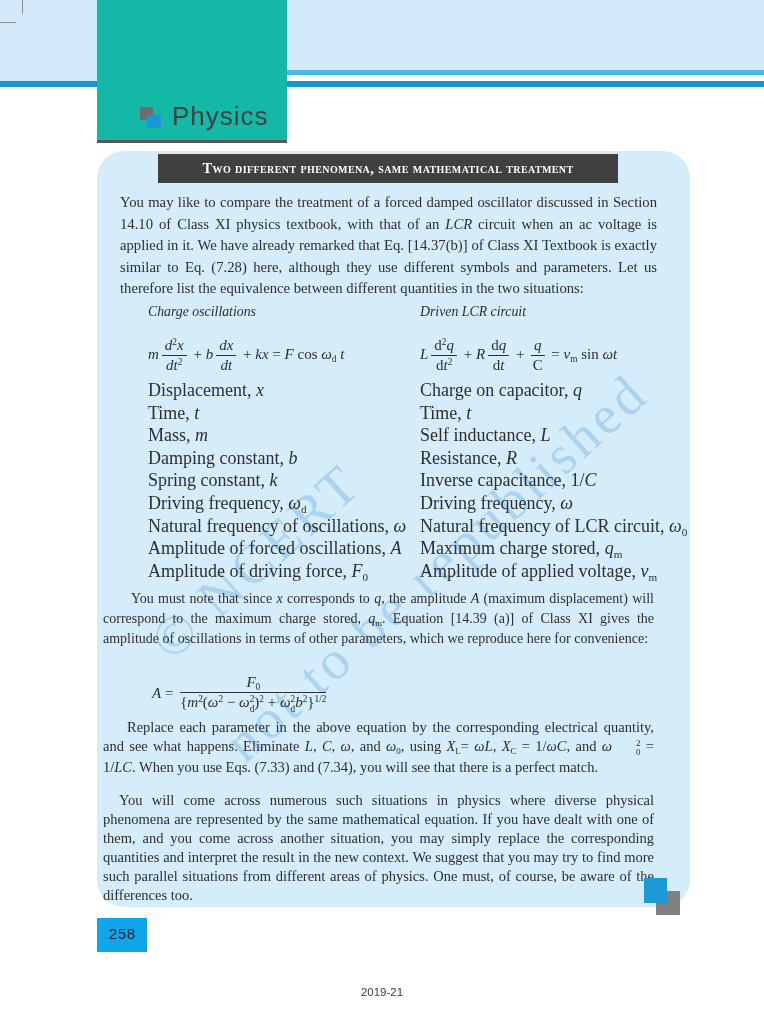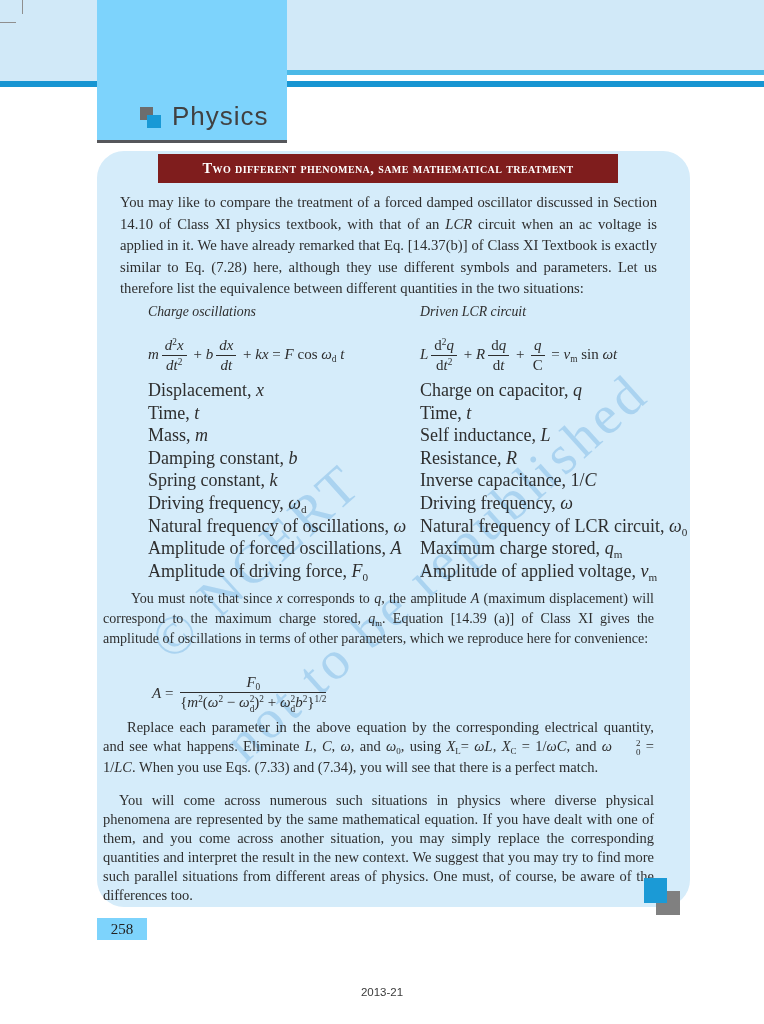--- a/index.html
+++ b/index.html
@@ -12,40 +12,40 @@
   
   .top-band{position:absolute;left:0;top:0;width:764px;height:70px;background:#d1e9f8;}
   .stripe-cyan{position:absolute;left:97px;top:70px;width:667px;height:5px;background:#4bb9e7;}
   .top-band-ext{position:absolute;left:0;top:70px;width:97px;height:11px;background:#d1e9f8;}
   .stripe-blue{position:absolute;left:0;top:81px;width:764px;height:6px;background:#1795d2;}
   .crop-mark-v{position:absolute;left:22px;top:0;width:1px;height:14px;background:#8f8f8f;}
   .crop-mark-h{position:absolute;left:0;top:22px;width:16px;height:1px;background:#8f8f8f;}
 
   .chapter-tab{
     position:absolute;left:97px;top:0;width:190px;height:140px;
-    background:#7dd3fc;border-bottom:3px solid #56575b;z-index:3;
+    background:#14b8a6;border-bottom:3px solid #56575b;z-index:3;
   }
   .physics-row{position:absolute;left:43px;bottom:9px;height:26px;}
   .icon-squares{position:absolute;left:0;top:2px;width:22px;height:22px;display:inline-block;}
   .sq-gray{position:absolute;left:0;top:0;width:13px;height:13px;background:#6d6d6d;}
   .sq-blue{position:absolute;left:7px;top:8px;width:14px;height:13px;background:#1899d6;}
   .physics-text{
     position:absolute;left:32px;top:-4px;
     font-family:"Liberation Sans","DejaVu Sans",sans-serif;
     font-size:26px;color:#414141;letter-spacing:1px;white-space:nowrap;
   }
 
   
   .content-box{
     position:absolute;left:97px;top:151px;width:593px;height:756px;
     background:#d5ecfa;border-radius:27px;z-index:2;
   }
   .banner{
     position:absolute;left:61px;top:3px;width:460px;height:29px;
-    background:#7f1d1d;display:flex;align-items:center;justify-content:center;
+    background:#404040;display:flex;align-items:center;justify-content:center;
   }
   .banner span{
     color:#ffffff;font-weight:bold;font-variant:small-caps;
     font-size:14.5px;letter-spacing:0.4px;white-space:nowrap;
   }
   .para{position:absolute;text-align:justify;}
   .para1{left:23px;top:41px;width:537px;font-size:14.7px;line-height:21.6px;}
   .para2{left:6px;top:438px;width:551px;font-size:14px;line-height:20px;text-indent:28px;}
   .para3{left:6px;top:567px;width:551px;font-size:14.5px;line-height:18.9px;text-indent:24px;}
   .para4{left:6px;top:640px;width:551px;font-size:14.5px;line-height:18.9px;text-indent:16px;}
@@ -76,23 +76,23 @@
     color:rgba(112,177,226,0.42);
     font-size:55px;letter-spacing:4px;white-space:nowrap;
   }
   .wm1{transform:translateX(-130px);margin-bottom:62px;}
   .wm2{}
 
   
   .corner-gray{position:absolute;left:656px;top:891px;width:24px;height:24px;background:#808080;z-index:3;}
   .corner-blue{position:absolute;left:644px;top:878px;width:23px;height:25px;background:#1b9ad6;z-index:4;}
   .page-number{
-    position:absolute;left:97px;top:918px;width:50px;height:22px;
-    background:#7dd3fc;display:flex;align-items:center;justify-content:center;
-    font-size:15px;color:#222222;
+    position:absolute;left:97px;top:918px;width:50px;height:34px;
+    background:#0ea5e9;display:flex;align-items:center;justify-content:center;
+    font-size:15px;color:#222222;font-family:Liberation Mono, monospace;
   }
   .footer{
     position:absolute;left:0;top:986px;width:764px;text-align:center;
     font-family:"Liberation Sans","DejaVu Sans",sans-serif;
     font-size:11.5px;color:#3a3a3a;
   }
 </style>
 </head>
 <body>
 
@@ -183,15 +183,15 @@
 
     <div class="para para3">Replace each parameter in the above equation by the corresponding electrical quantity, and see what happens. Eliminate <span class="it">L</span>, <span class="it">C</span>, <span class="it">ω</span>, and <span class="it">ω</span><span class="sub">0</span>, using <span class="it">X</span><span class="sub">L</span>= <span class="it">ωL</span>, <span class="it">X</span><span class="sub">C</span> = 1/<span class="it">ωC</span>, and <span class="it">ω</span><span class="tok-ss"><span class="s1">2</span><span class="s2">0</span></span> = 1/<span class="it">LC</span>. When you use Eqs. (7.33) and (7.34), you will see that there is a perfect match.</div>
 
     <div class="para para4">You will come across numerous such situations in physics where diverse physical phenomena are represented by the same mathematical equation. If you have dealt with one of them, and you come across another situation, you may simply replace the corresponding quantities and interpret the result in the new context. We suggest that you may try to find more such parallel situations from different areas of physics. One must, of course, be aware of the differences too.</div>
   </div>
 
   <div class="corner-gray"></div>
   <div class="corner-blue"></div>
 
   <div class="page-number">258</div>
-  <div class="footer">2013-21</div>
+  <div class="footer">2019-21</div>
 
 </div>
 
 </body></html>

